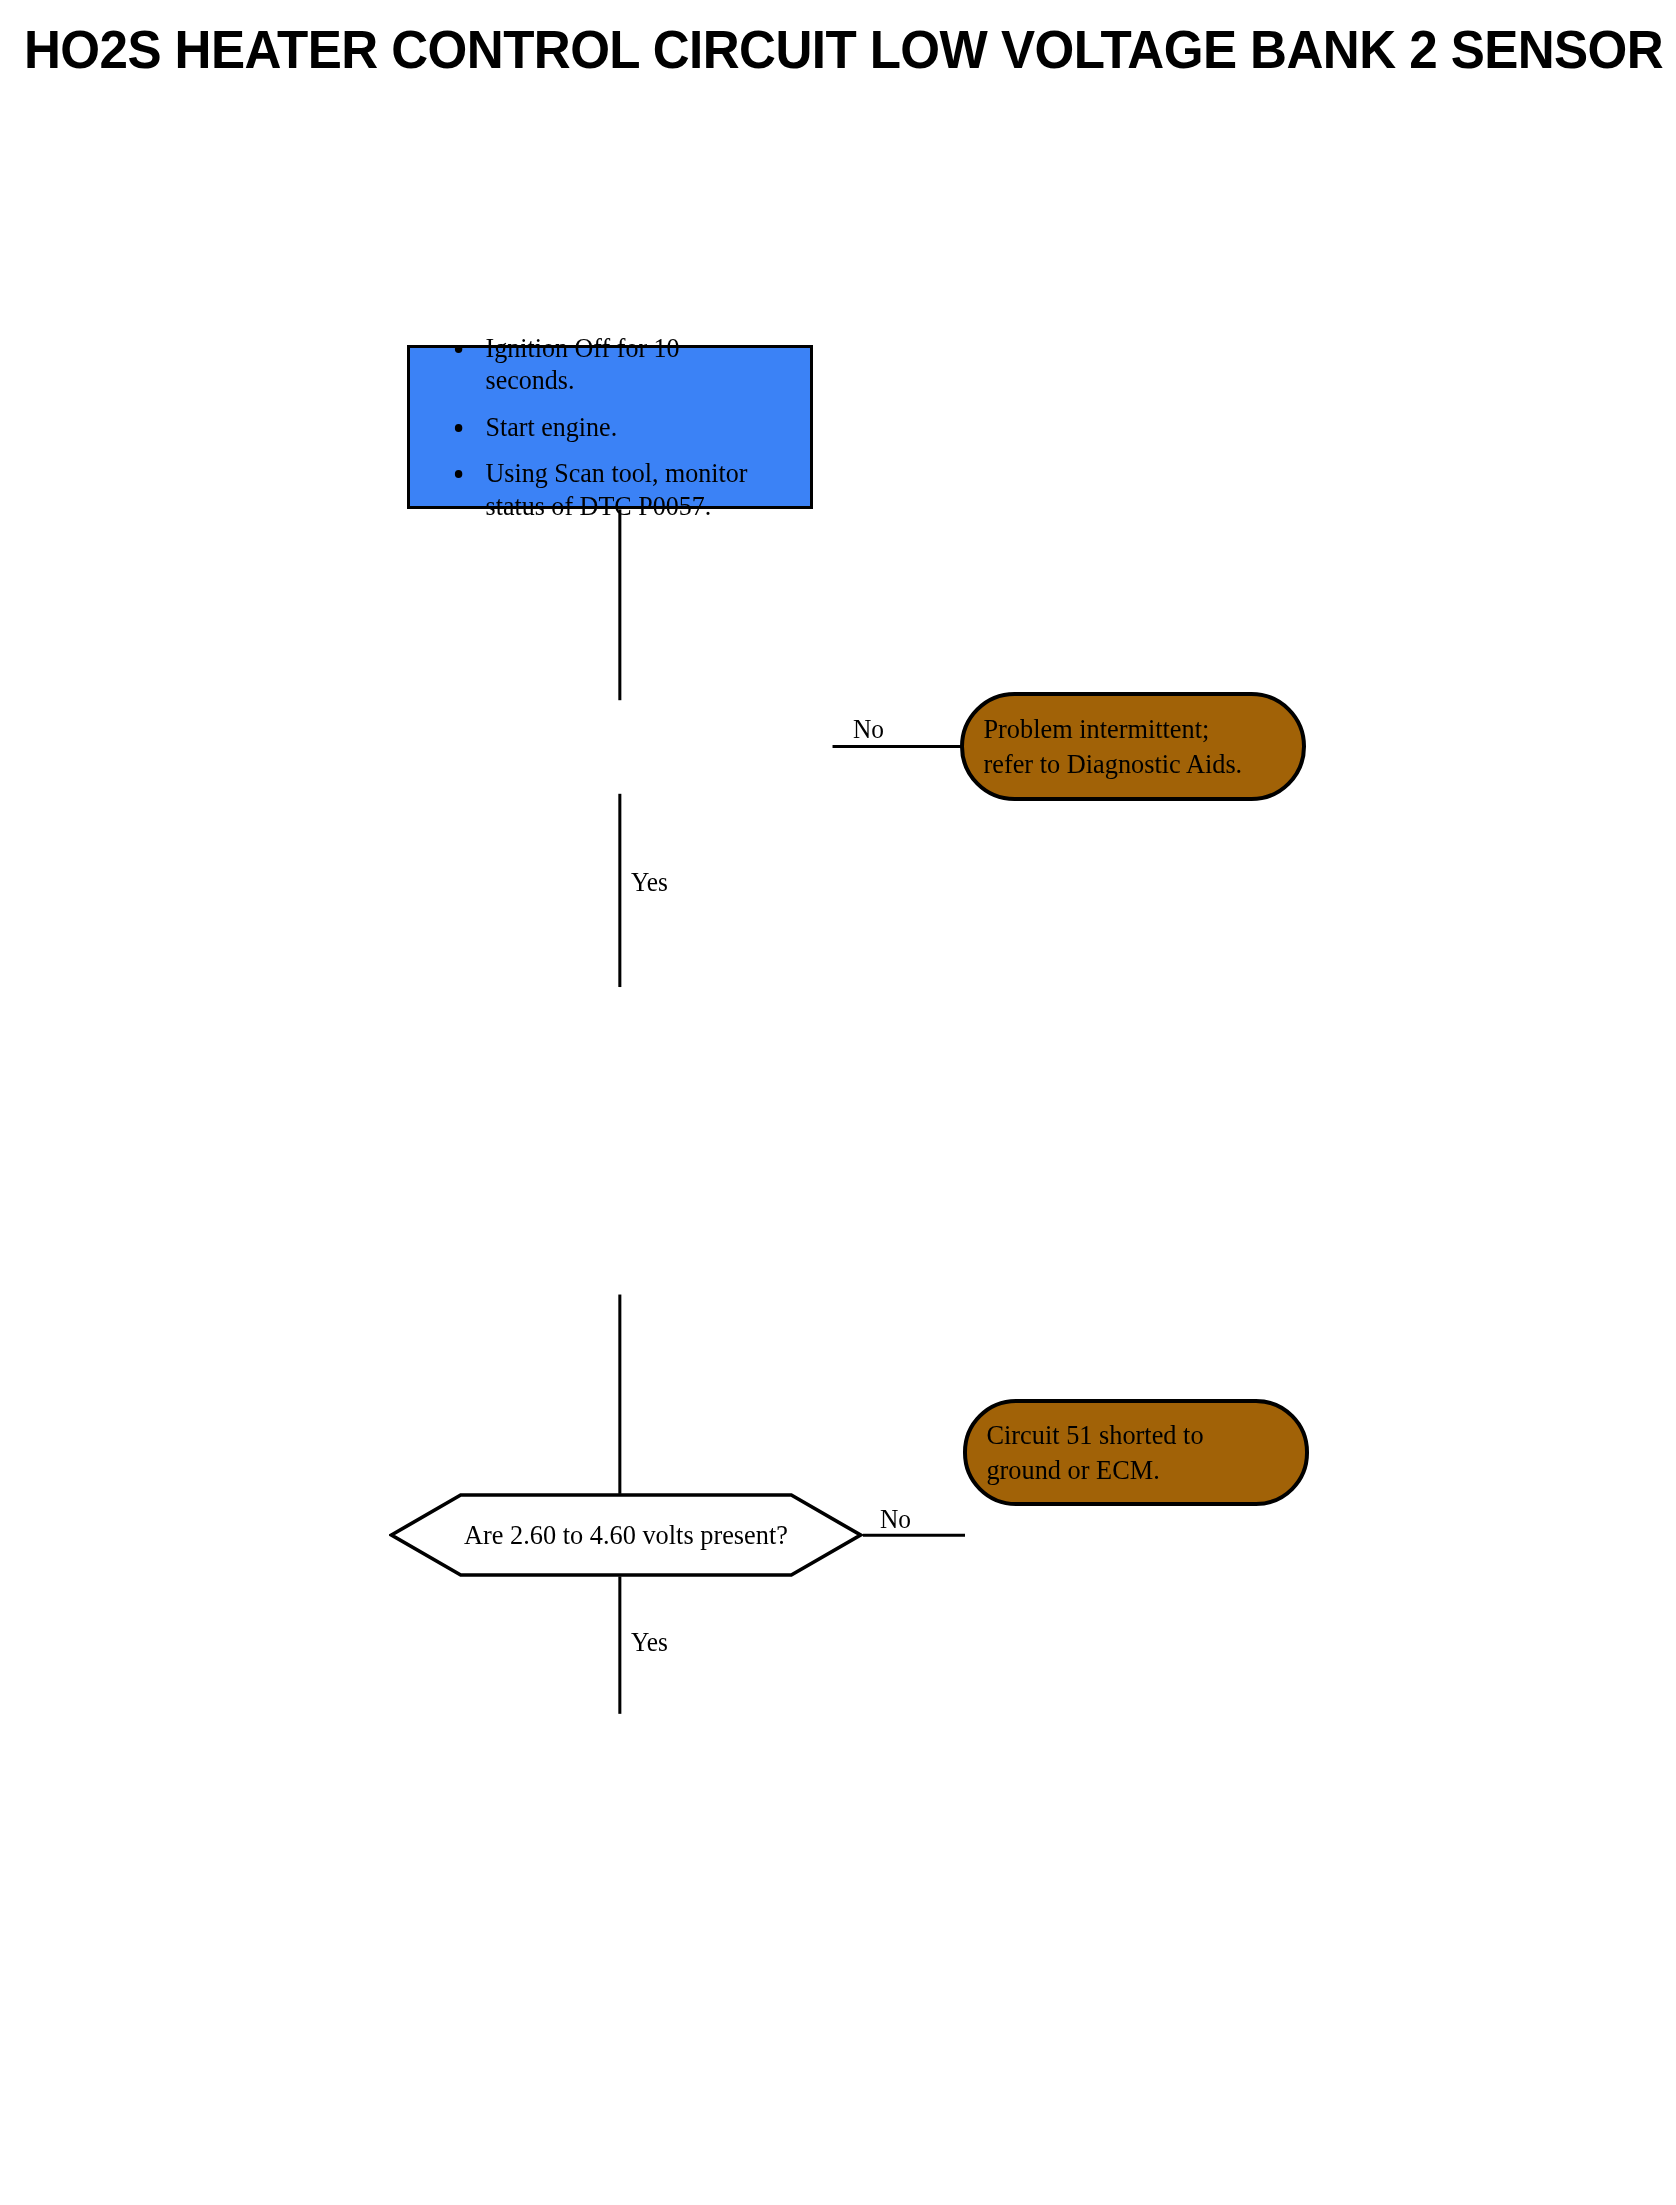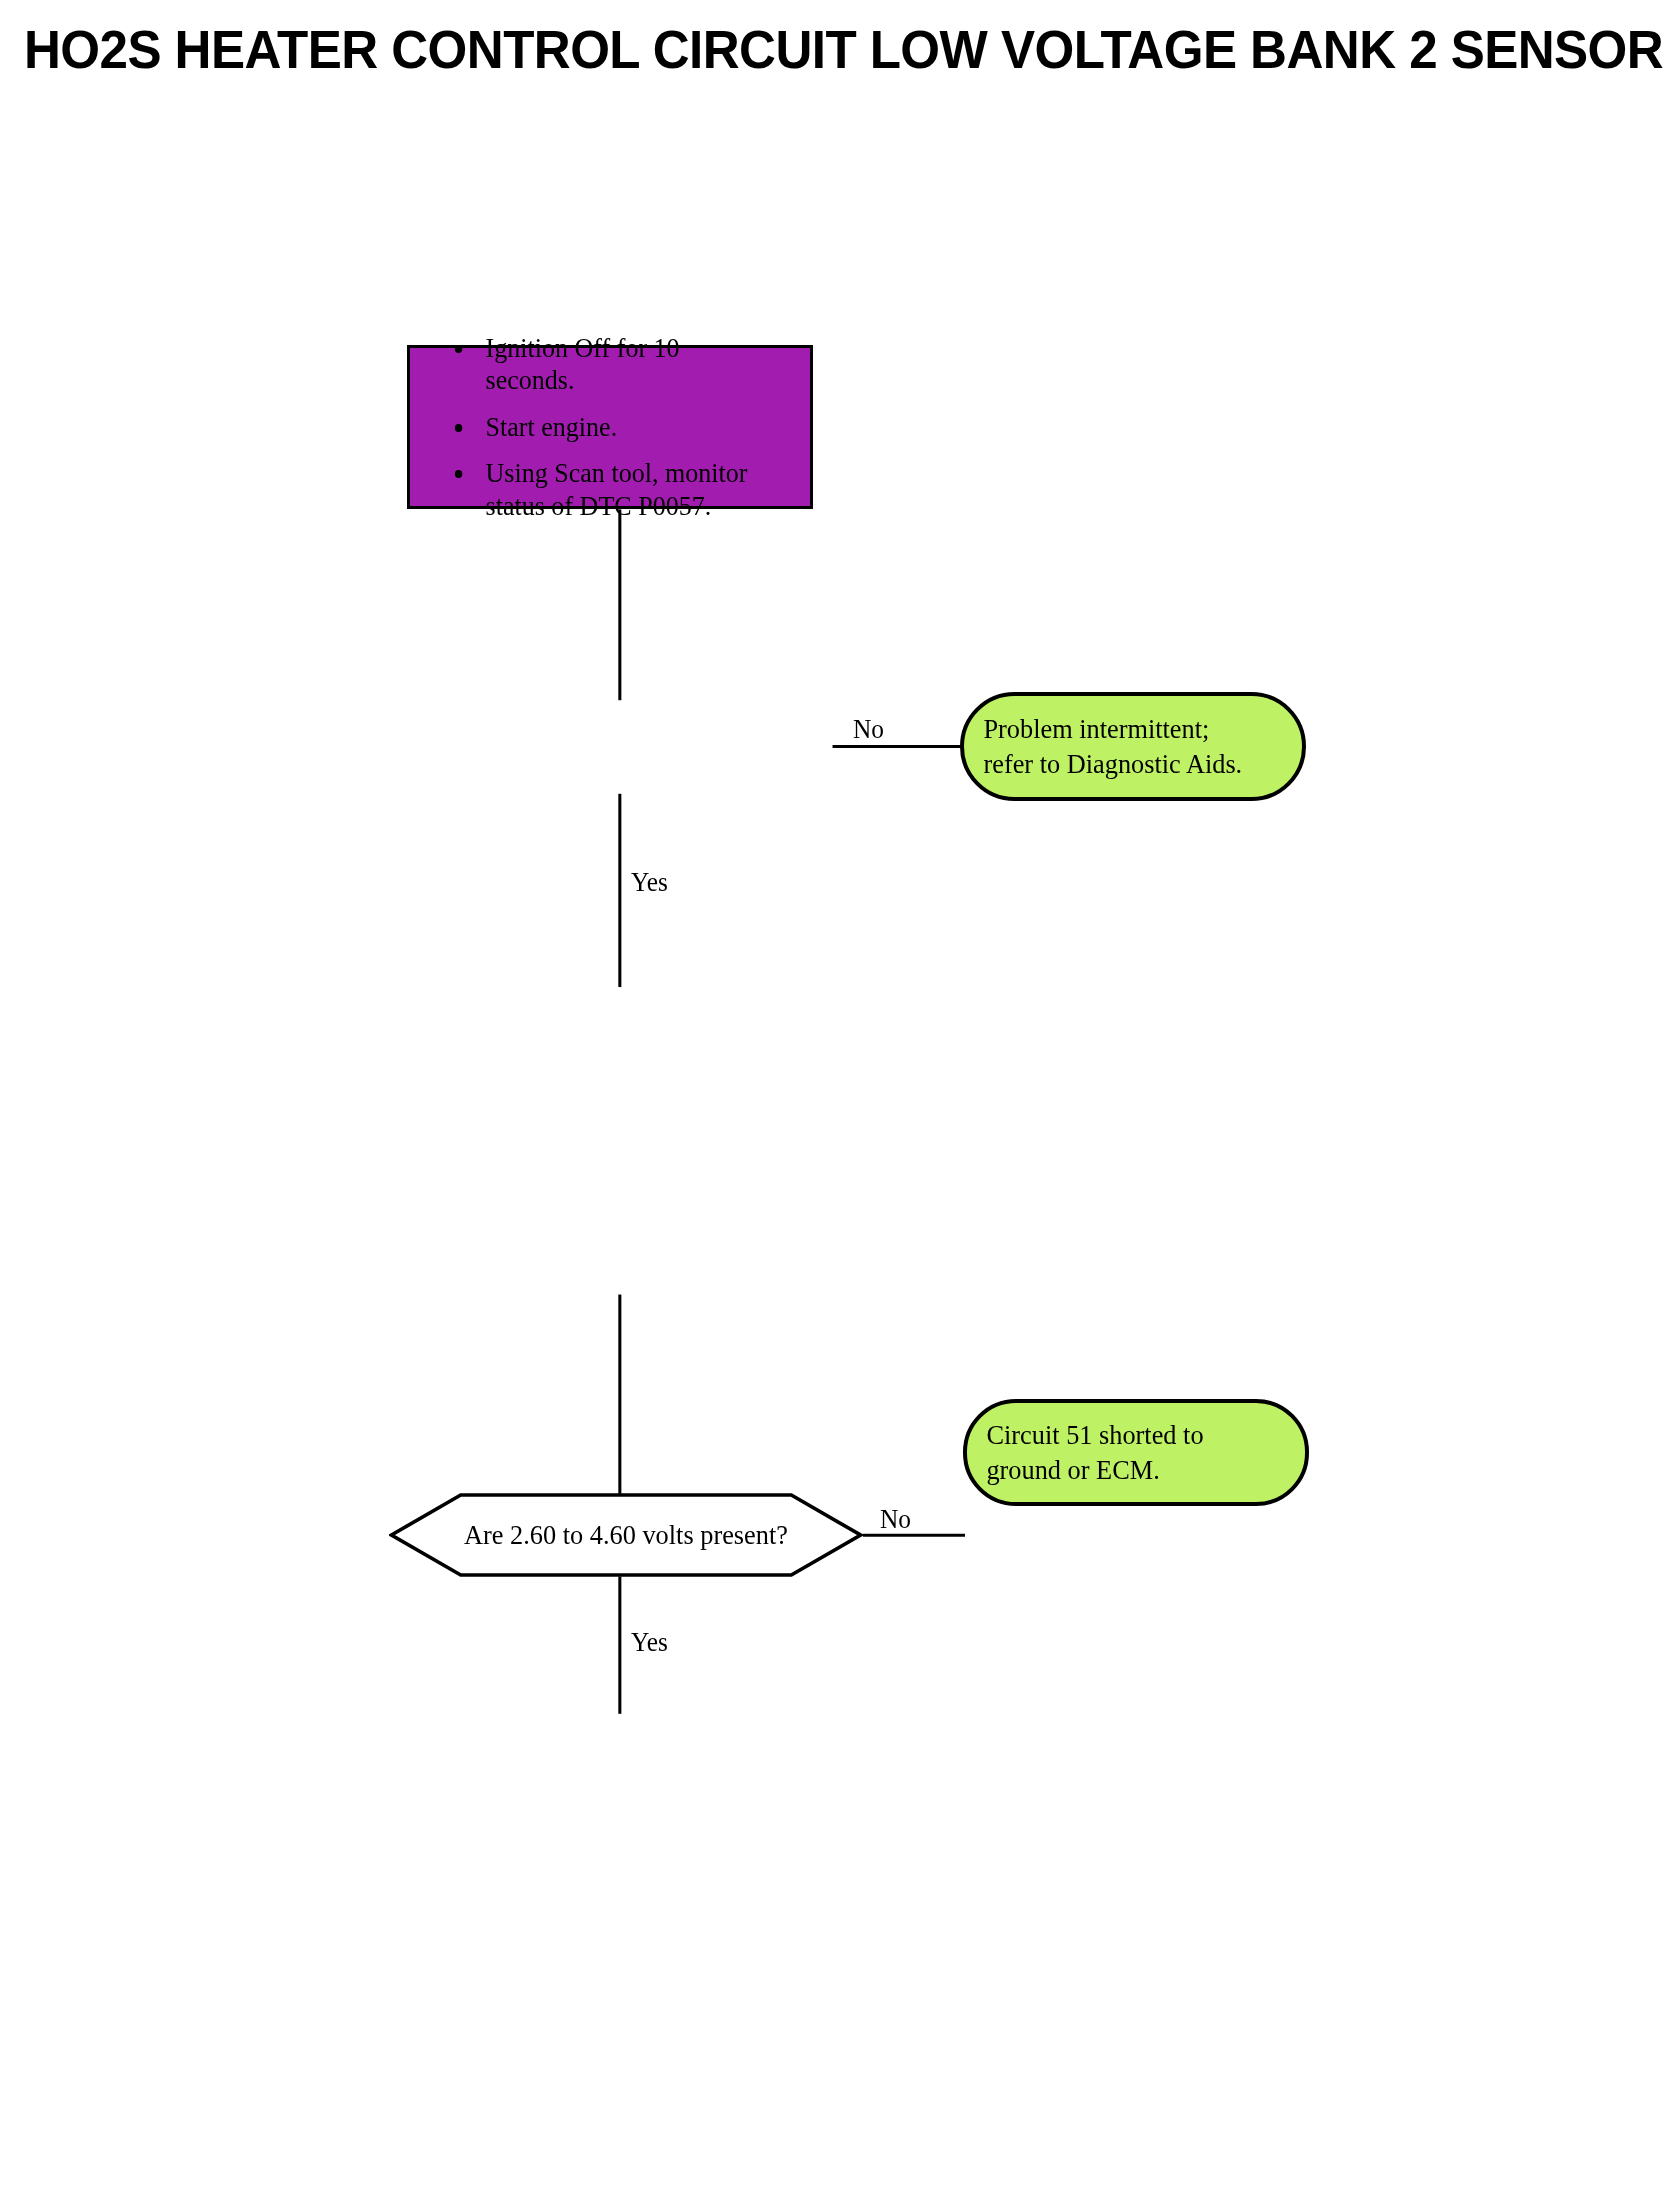--- a/index.html
+++ b/index.html
@@ -45,21 +45,21 @@
   }
 
   
   .node {
     position: absolute;
     box-sizing: border-box;
   }
 
   .process-box {
     border: 3px solid #000000;
-    background: #a21caf;
+    background: #3b82f6;
     display: flex;
     align-items: center;
   }
 
   .bullet-list {
     list-style: none;
     margin: 0;
     padding: 0 16px 0 43px;
     width: 100%;
   }
@@ -114,21 +114,21 @@
   .decision.left-align .hex-label {
     justify-content: flex-start;
     text-align: left;
     padding-left: 91px;
     box-sizing: border-box;
   }
 
   
   .terminator {
     border: 4.9px solid #000000;
-    background: #bef264;
+    background: #a16207;
     display: flex;
     align-items: center;
   }
   .terminator .term-label {
     font-size: 28px;
     line-height: 1.22;
     white-space: pre-line;
     transform: scaleX(0.94);
     transform-origin: left center;
     padding: 0 20.7px;

